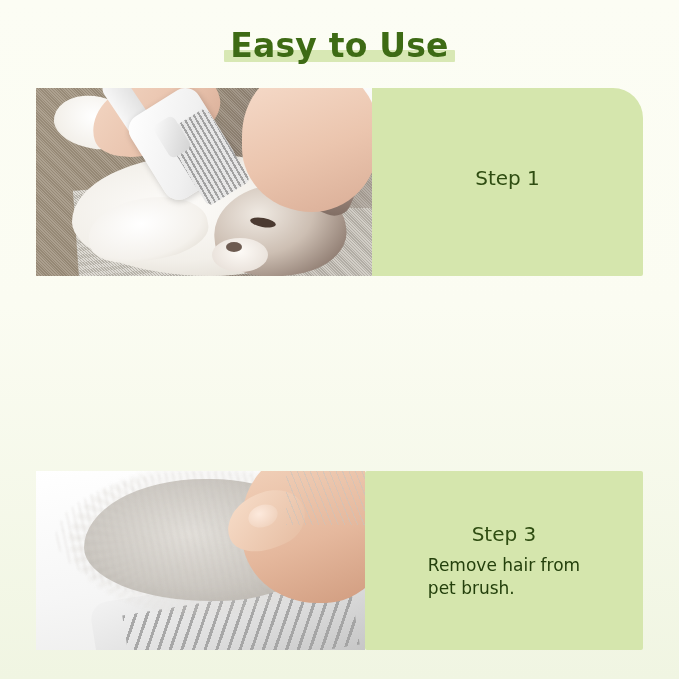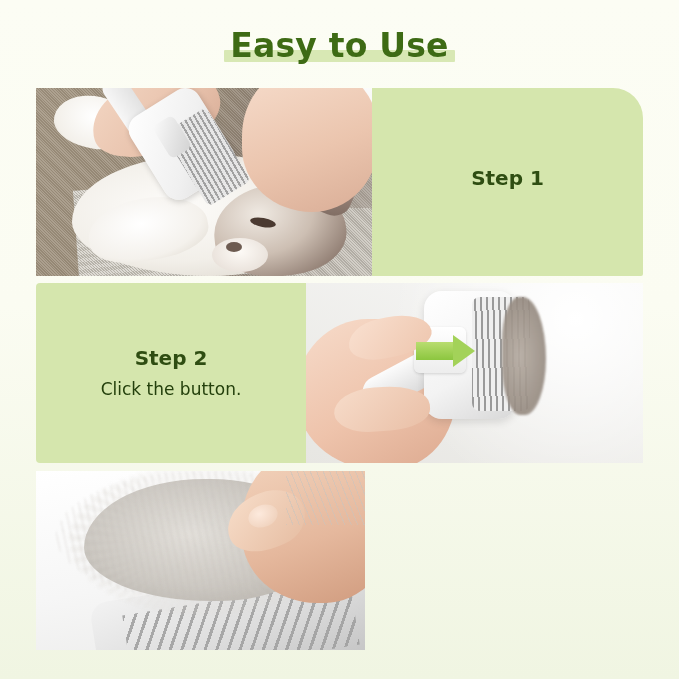--- a/index.html
+++ b/index.html
@@ -79,21 +79,21 @@
     flex: 1 1 auto;
     display: flex;
     flex-direction: column;
     align-items: center;
     justify-content: center;
     text-align: center;
     box-sizing: border-box;
   }
   .panel .step-head {
     font-size: 20px;
-    font-weight: bold;
+    font-weight: normal;
     color: #2f4d12;
     margin-bottom: 8px;
     line-height: 24px;
   }
   .panel .step-body {
     font-size: 17px;
     color: #24400c;
     line-height: 23px;
     white-space: pre-line;
   }
@@ -386,54 +386,37 @@
       <div class="brush-bristles"></div>
       <div class="brush-btn"></div>
     </div>
 
     <div class="panel">
       <div class="step-head">Step 1</div>
     </div>
 
   </div>
 
-  <div class="row row-2">
-
-    <div class="panel">
-      <div class="step-head">Step 2</div>
-      <div class="step-body">Click the button.</div>
-    </div>
-
-    <div class="photo ph2">
-      <div class="bg-blur"></div>
-      <div class="hand"></div>
-      <div class="handle"></div>
-      <div class="brush-body"></div>
-      <div class="bristles"></div>
-      <div class="fur-clump"></div>
-      <div class="slider-plate"></div>
-      <div class="finger1"></div>
-      <div class="finger2"></div>
-      <div class="arrow-wrap">
-        <div class="arrow-shaft"></div>
-        <div class="arrow-head"></div>
-      </div>
-    </div>
-
-  </div>
 
   <div class="row row-3">
 
     <div class="photo ph3">
       <div class="plate"></div>
       <div class="plate-slots"></div>
       <div class="fur"></div>
       <div class="fur-wisps"></div>
       <div class="hand"></div>
       <div class="thumb"></div>
       <div class="nail"></div>
       <div class="wisp-top"></div>
     </div>
 
+    <div class="panel">
+      <div class="panel-inner">
+        <div class="step-head">Step 3</div>
+        <div class="step-body">Remove hair from
+pet brush.</div>
+      </div>
+    </div>
 
   </div>
 
 </div>
 
 </body></html>

